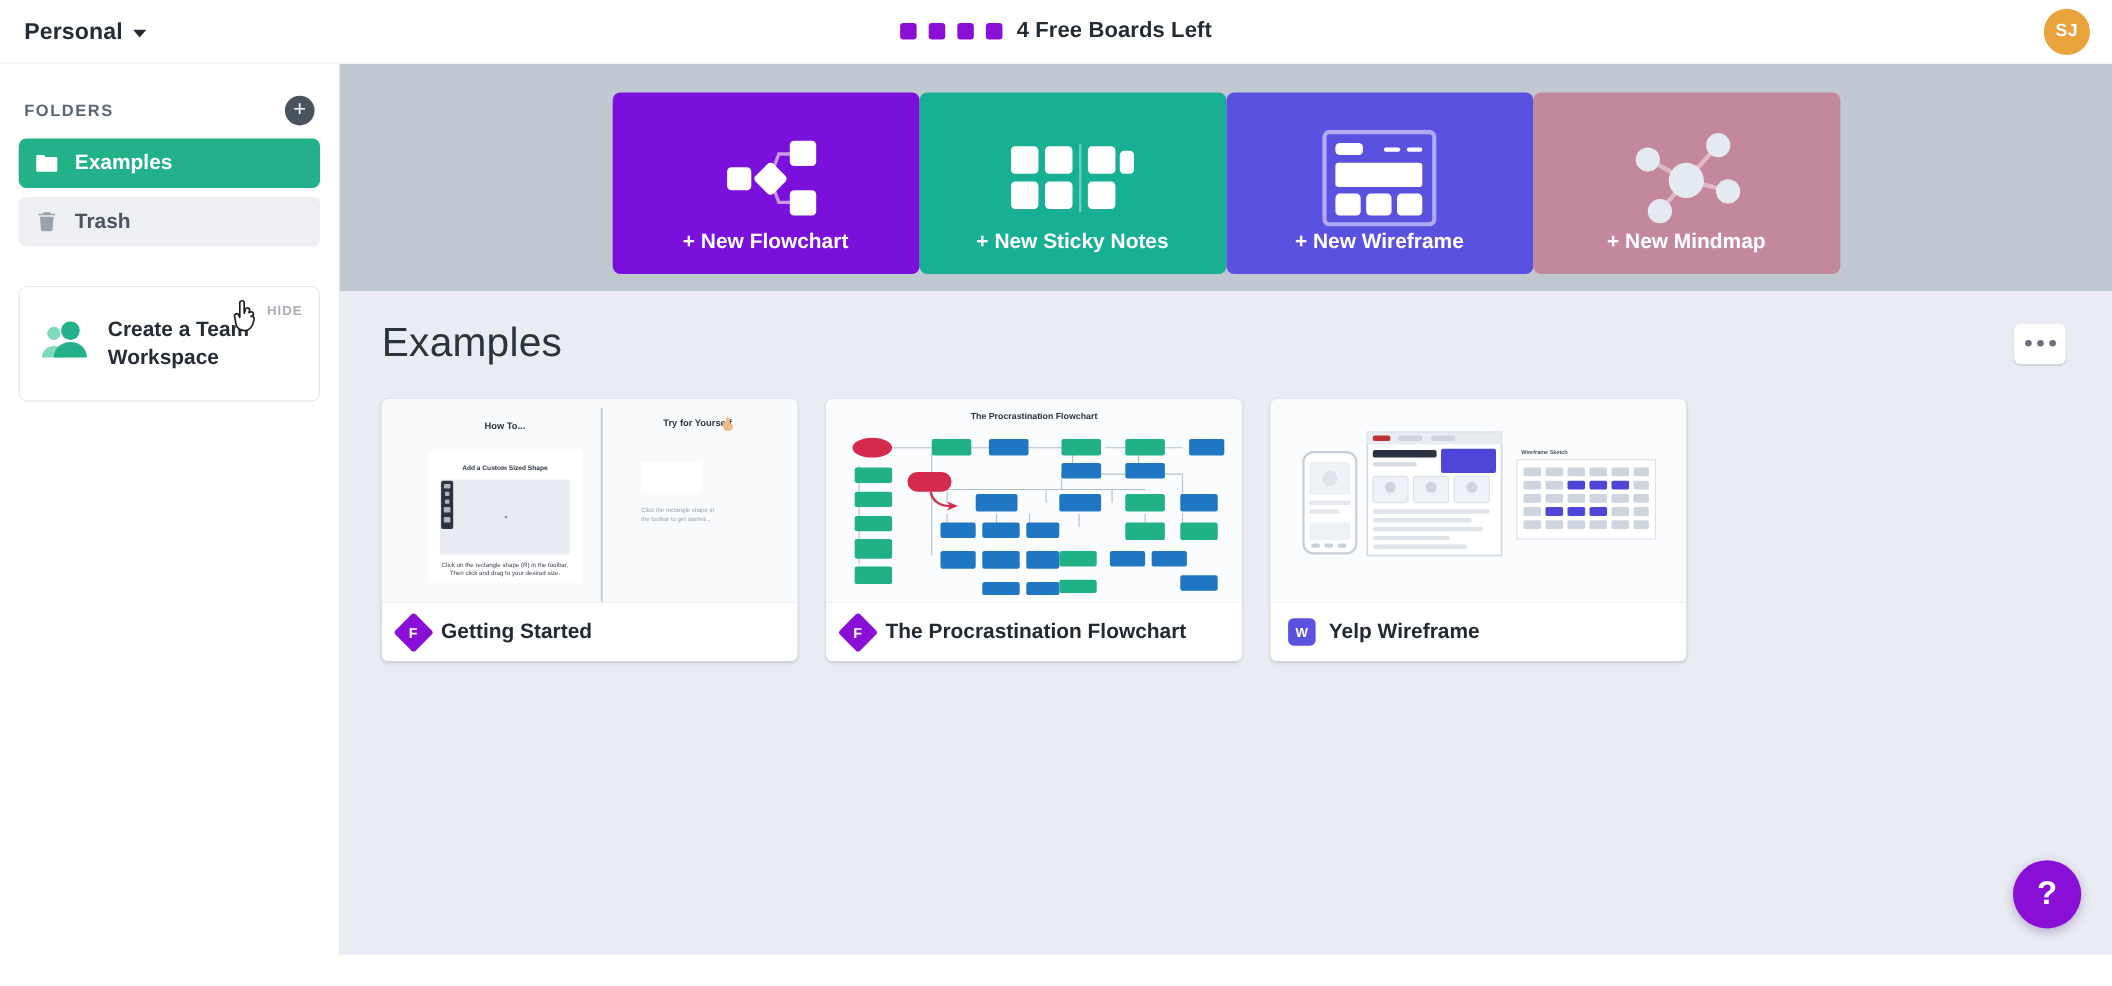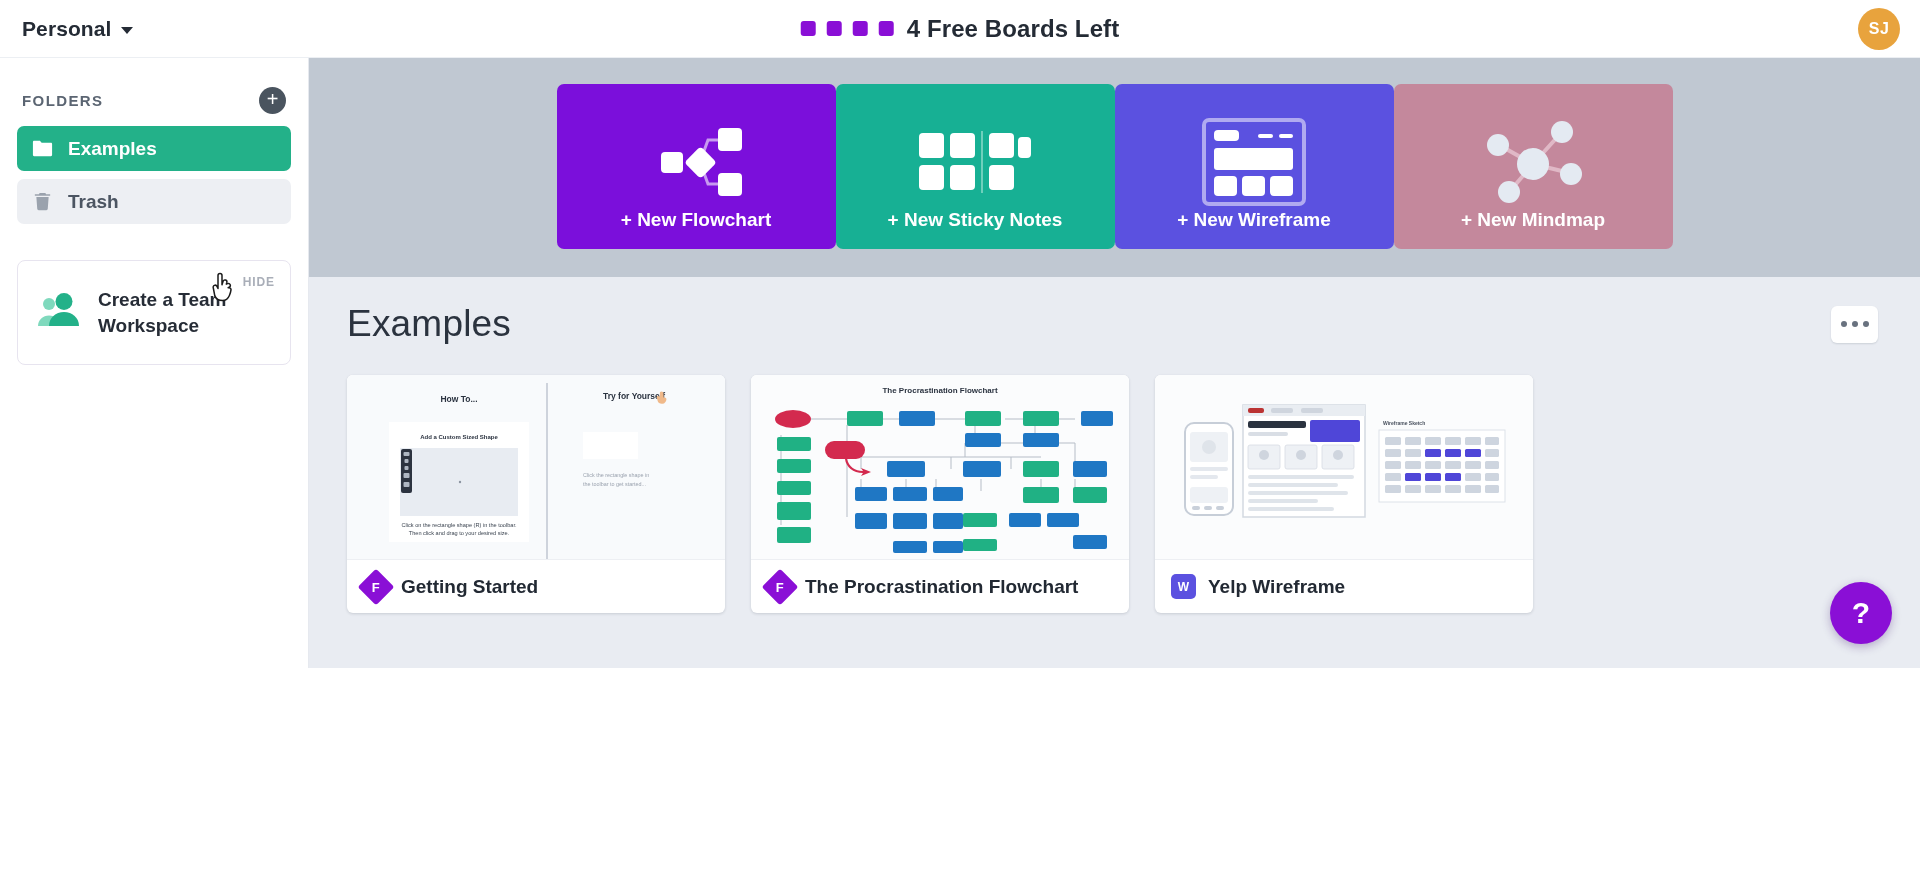--- a/index.html
+++ b/index.html
@@ -2,21 +2,21 @@
 <html><head>
 <meta charset="utf-8">
 <style>
   * { box-sizing: border-box; margin: 0; padding: 0; }
   html, body {
     width: 1920px; height: 896px;
     font-family: "Liberation Sans", sans-serif;
     background: #ffffff;
     overflow: hidden;
   }
-  .app { width: 1920px; height: 668px; display: flex; flex-direction: column; }
+  .app { width: 1920px; height: 868px; display: flex; flex-direction: column; }
 
   
   .topbar {
     height: 58px; flex: 0 0 58px;
     background: #ffffff;
     display: flex; align-items: center;
     position: relative;
     border-bottom: 1px solid #eceff3;
   }
   .workspace-switcher {
@@ -32,21 +32,21 @@
     border-right: 6px solid transparent;
     border-top: 7px solid #242b35;
     margin-top: 3px;
   }
   .boards-left {
     position: absolute; left: 50%; transform: translateX(-50%);
     display: flex; align-items: center; gap: 13px;
   }
   .dots-row { display: flex; gap: 11px; }
   .board-dot { width: 15px; height: 15px; border-radius: 3px; background: #8a0fd6; }
-  .boards-text { font-size: 24px; font-weight: 700; color: #242b35; letter-spacing: .1px; }
+  .boards-text { font-size: 20px; font-weight: 700; color: #242b35; letter-spacing: .1px; }
   .avatar {
     position: absolute; right: 20px;
     width: 42px; height: 42px; border-radius: 50%;
     background: #e8a33d; color: #ffffff;
     display: flex; align-items: center; justify-content: center;
     font-size: 16px; font-weight: 700; letter-spacing: .5px;
     cursor: pointer;
   }
 
   
@@ -108,21 +108,21 @@
   }
   .cursor-hand {
     position: absolute; left: 192px; top: 10px;
     width: 26px; height: 32px;
   }
 
   
   .main { flex: 1; display: flex; flex-direction: column; min-width: 0; }
   .tiles-strip {
     background: #c0c8d2;
-    padding: 26px 0 28px 0;
+    padding: 26px 0 16px 0;
     display: flex; justify-content: center; 
   }
   .tile {
     width: 279px; height: 165px;
     border-radius: 7px;
     display: flex; flex-direction: column;
     align-items: center; justify-content: space-between;
     padding: 30px 0 18px 0;
     cursor: pointer;
   }

